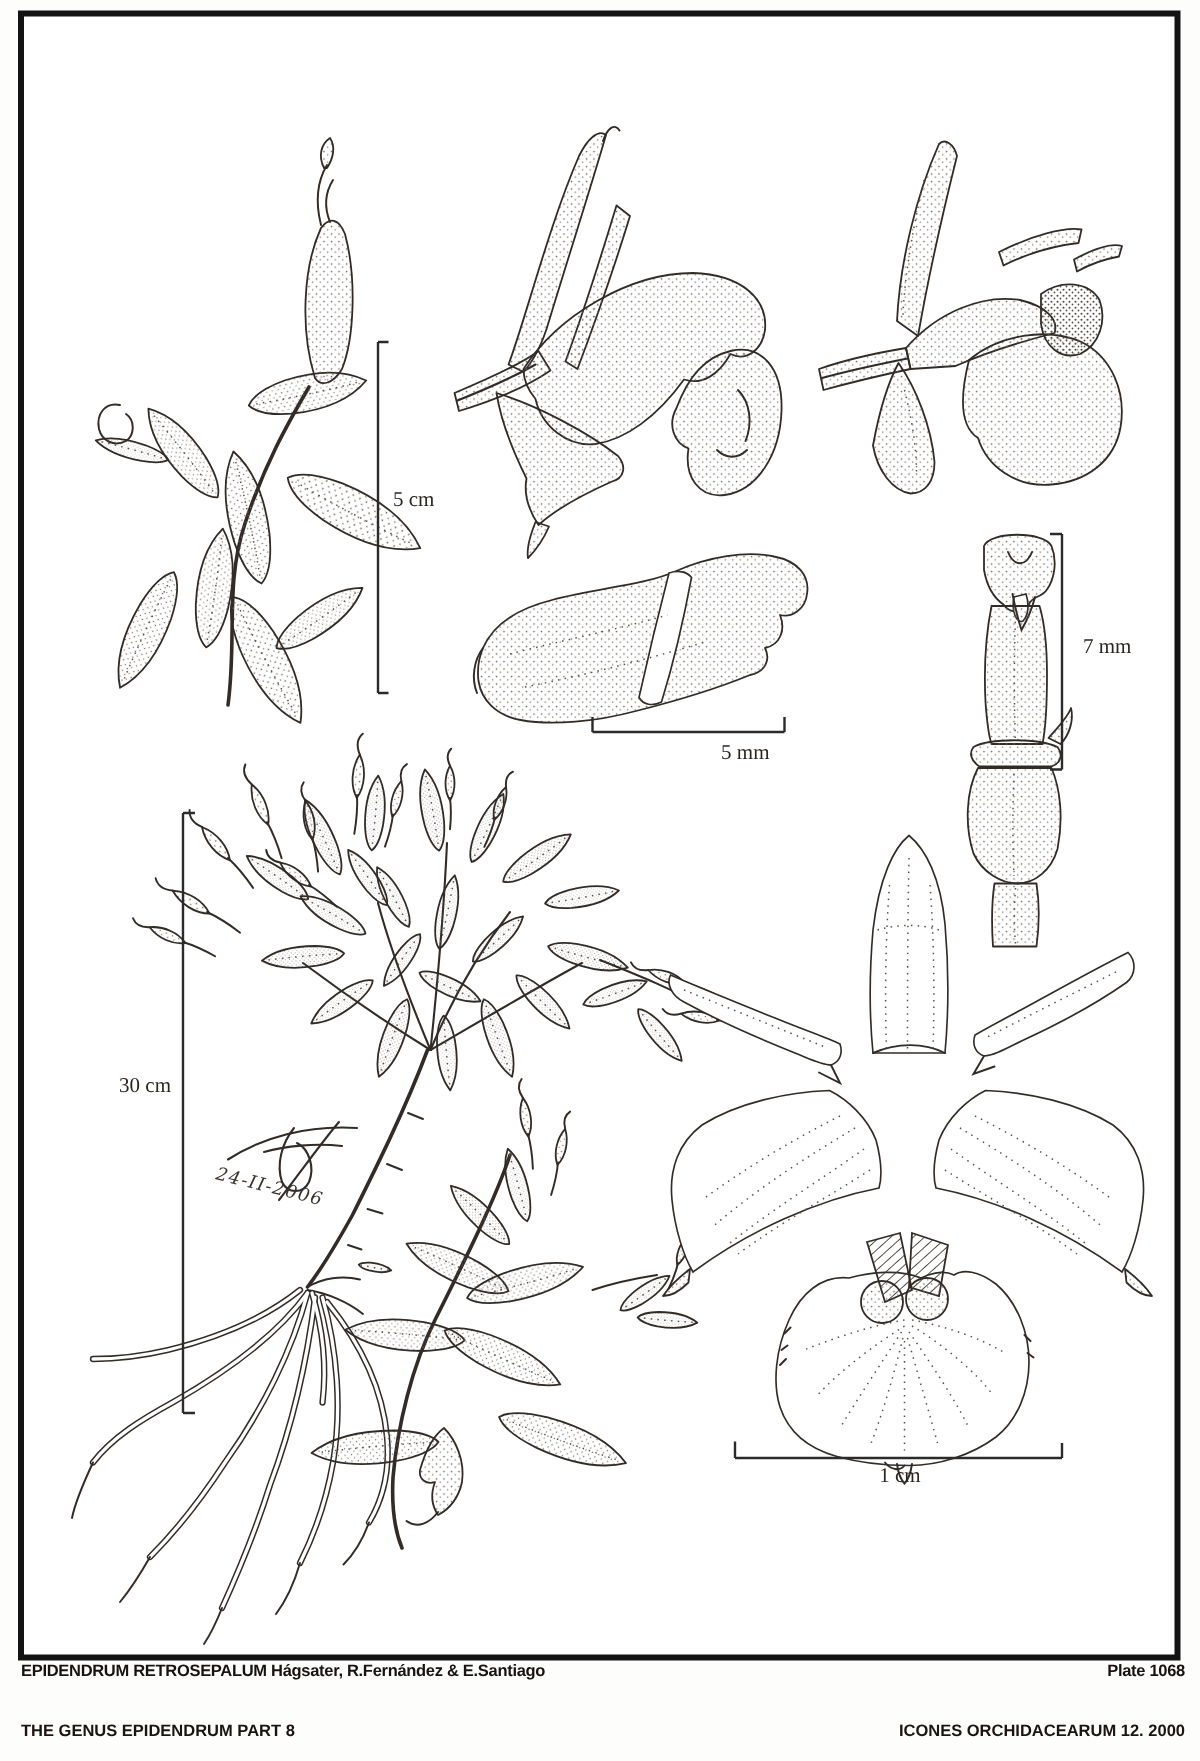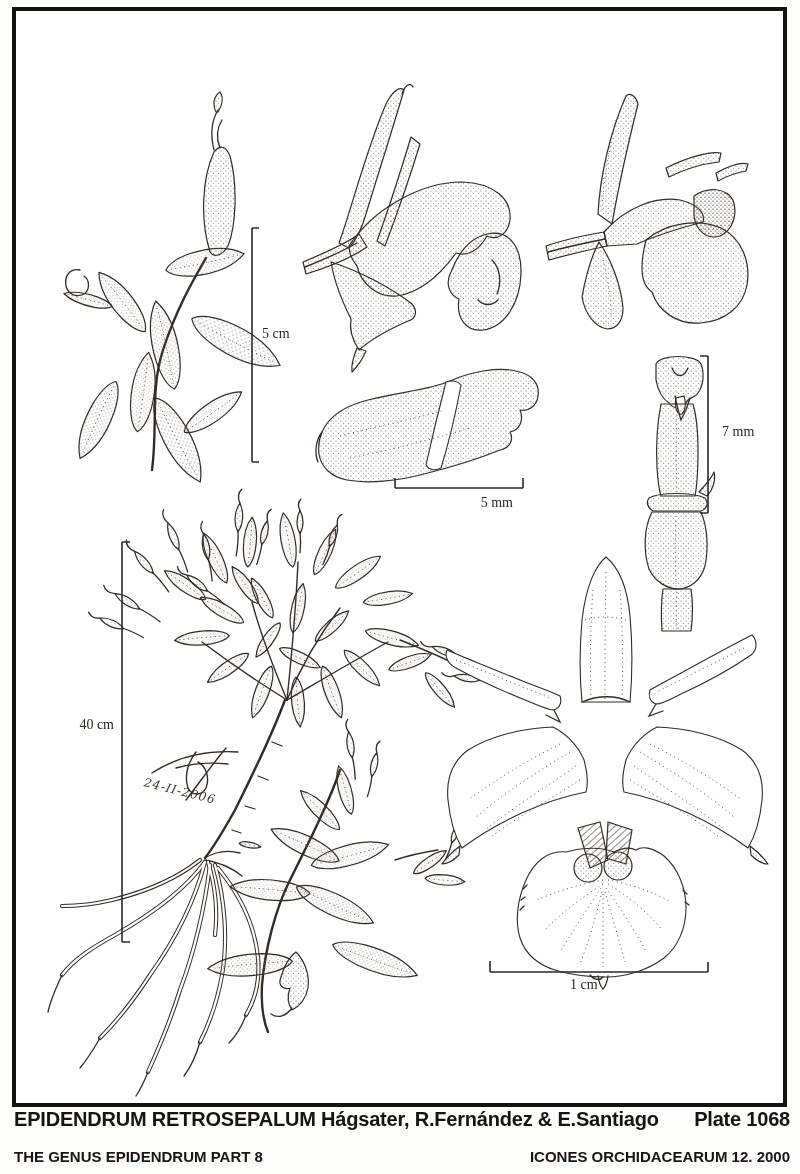--- a/index.html
+++ b/index.html
@@ -33,26 +33,26 @@
   }
   .sig-date{
     position:absolute;left:143px;top:786px;width:90px;
     font-family:"DejaVu Serif",serif;font-style:italic;
     font-size:12px;color:#3a332c;transform:rotate(14deg);
     letter-spacing:1px;white-space:nowrap;
   }
   .caption-row{
     position:absolute;left:14px;top:1108px;width:776px;
     display:flex;justify-content:space-between;align-items:baseline;
-    font-weight:bold;font-size:20px;letter-spacing:-0.2px;color:#181210;
+    font-weight:bold;font-size:11px;letter-spacing:-0.2px;color:#181210;
   }
   .footer-row{
     position:absolute;left:14px;top:1148px;width:776px;
     display:flex;justify-content:space-between;align-items:baseline;
-    font-weight:bold;font-size:15px;color:#1c1410;
+    font-weight:bold;font-size:11px;color:#1c1410;
   }
 </style>
 </head>
 <body>
 
 <div class="plate-frame"></div>
 
 <svg class="art" viewBox="0 0 800 1174" aria-hidden="true">
   <defs>
     <pattern id="stip" patternUnits="userSpaceOnUse" width="5" height="5">
@@ -310,22 +310,22 @@
     <circle class="sh" cx="618" cy="866" r="14"></circle>
   </g>
   <g class="sb">
     <path d="M490,972 V961 M490,972 H708 M708,972 V962"></path>
   </g>
 </svg>
 
 <span class="scale-label" style="left:262px;top:326px;">5 cm</span>
 <span class="scale-label" style="left:435px;top:495px;width:50px;text-align:right;margin-left:28px;">5 mm</span>
 <span class="scale-label" style="left:722px;top:424px;">7 mm</span>
-<span class="scale-label" style="left:58px;top:717px;width:56px;text-align:right;">40 cm</span>
-<span class="scale-label" style="left:570px;top:977px;width:60px;text-align:left;">1 cm</span>
+<span class="scale-label" style="left:58px;top:717px;width:56px;text-align:right;">30 cm</span>
+<span class="scale-label" style="left:570px;top:977px;width:60px;text-align:center;">1 cm</span>
 
 <span class="sig-date">24-II-2006</span>
 
 <div class="caption-row">
   <span>EPIDENDRUM RETROSEPALUM Hágsater, R.Fernández &amp; E.Santiago</span>
   <span>Plate 1068</span>
 </div>
 
 <div class="footer-row">
   <span>THE GENUS EPIDENDRUM PART 8</span>

